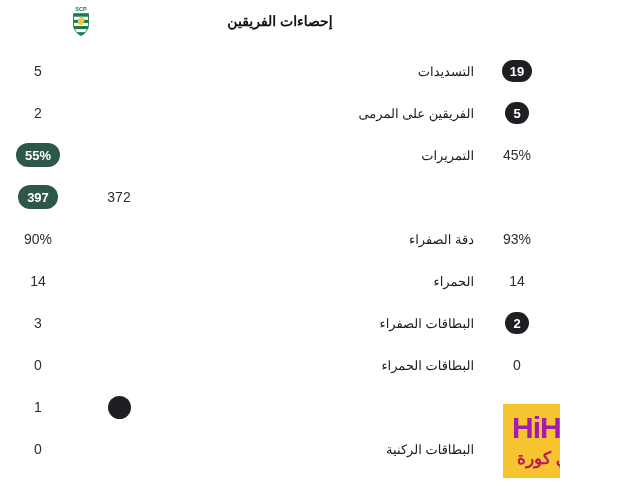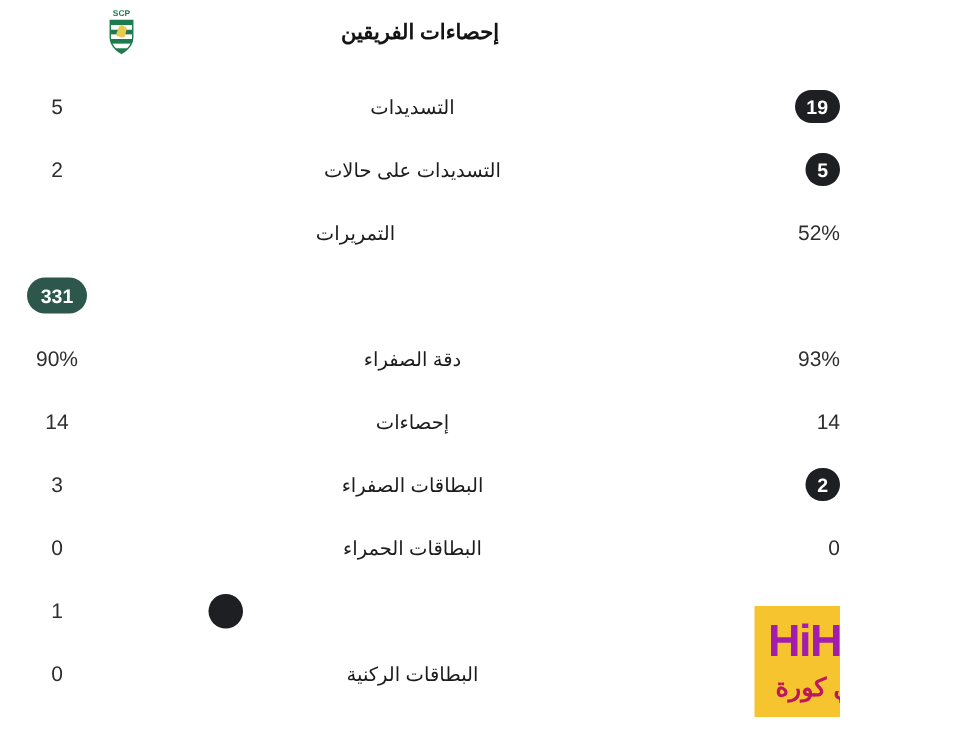--- a/index.html
+++ b/index.html
@@ -14,22 +14,22 @@
     font-size:14px;font-weight:700;color:#141414;direction:rtl;white-space:nowrap;
   }
   .crest{position:absolute;left:66px;top:4px;}
   .juve{position:absolute;left:586px;top:8px;}
   .dash-mark{position:absolute;left:585px;top:51px;width:20px;height:3px;border-radius:2px;background:#1e1f23;}
   
   .rows{position:absolute;top:50px;left:0;right:0;}
   .row{height:42px;display:flex;align-items:center;}
   .side{display:flex;align-items:center;justify-content:center;}
   .side.home{width:76px;}
-  .side.away{width:86px;justify-content:flex-end;}
-  .label{flex:1;text-align:center;direction:rtl;font-size:13px;font-weight:500;color:#1c1c1c;}
+  .side.away{width:86px;}
+  .label{flex:1;text-align:right;direction:rtl;font-size:13px;font-weight:500;color:#1c1c1c;}
   .val{font-size:14px;color:#2e2e2e;}
   .pill{
     display:inline-flex;align-items:center;justify-content:center;
     font-weight:700;color:#ffffff;font-size:13px;line-height:1;box-sizing:border-box;
   }
   .pill.dark{background:#1e1f23;min-width:22px;height:22px;padding:0 8px;border-radius:11px;}
   .pill.green{background:#2d574a;height:24px;padding:0 9px;border-radius:12px;}
   .pill.circle-empty{width:23px;height:23px;min-width:23px;padding:0;border-radius:50%;}
   
   .peek-badge{position:absolute;left:608px;top:444px;width:26px;height:22px;border-radius:11px;background:#1e1f23;z-index:1;}
@@ -86,50 +86,56 @@
         </div>
         <span class="label">التسديدات</span>
         <div class="side away">
           <span class="pill dark">19</span>
         </div>
       </div>
       <div class="row">
         <div class="side home">
           <span class="val">2</span>
         </div>
-        <span class="label">التسديدات على حالات</span>
+        <span class="label">الفريقين على المرمى</span>
         <div class="side away">
           <span class="pill dark">5</span>
         </div>
       </div>
       <div class="row">
+        <div class="side home">
+          <span class="pill green">55%</span>
+        </div>
         <span class="label">التمريرات</span>
         <div class="side away">
-          <span class="val">52%</span>
+          <span class="val">45%</span>
         </div>
       </div>
       <div class="row">
         <div class="side home">
-          <span class="pill green">331</span>
+          <span class="pill green">397</span>
+        </div>
+        <div class="side away">
+          <span class="val">372</span>
         </div>
       </div>
       <div class="row">
         <div class="side home">
           <span class="val">90%</span>
         </div>
         <span class="label">دقة الصفراء</span>
         <div class="side away">
           <span class="val">93%</span>
         </div>
       </div>
       <div class="row">
         <div class="side home">
           <span class="val">14</span>
         </div>
-        <span class="label">إحصاءات</span>
+        <span class="label">الحمراء</span>
         <div class="side away">
           <span class="val">14</span>
         </div>
       </div>
       <div class="row">
         <div class="side home">
           <span class="val">3</span>
         </div>
         <span class="label">البطاقات الصفراء</span>
         <div class="side away">

